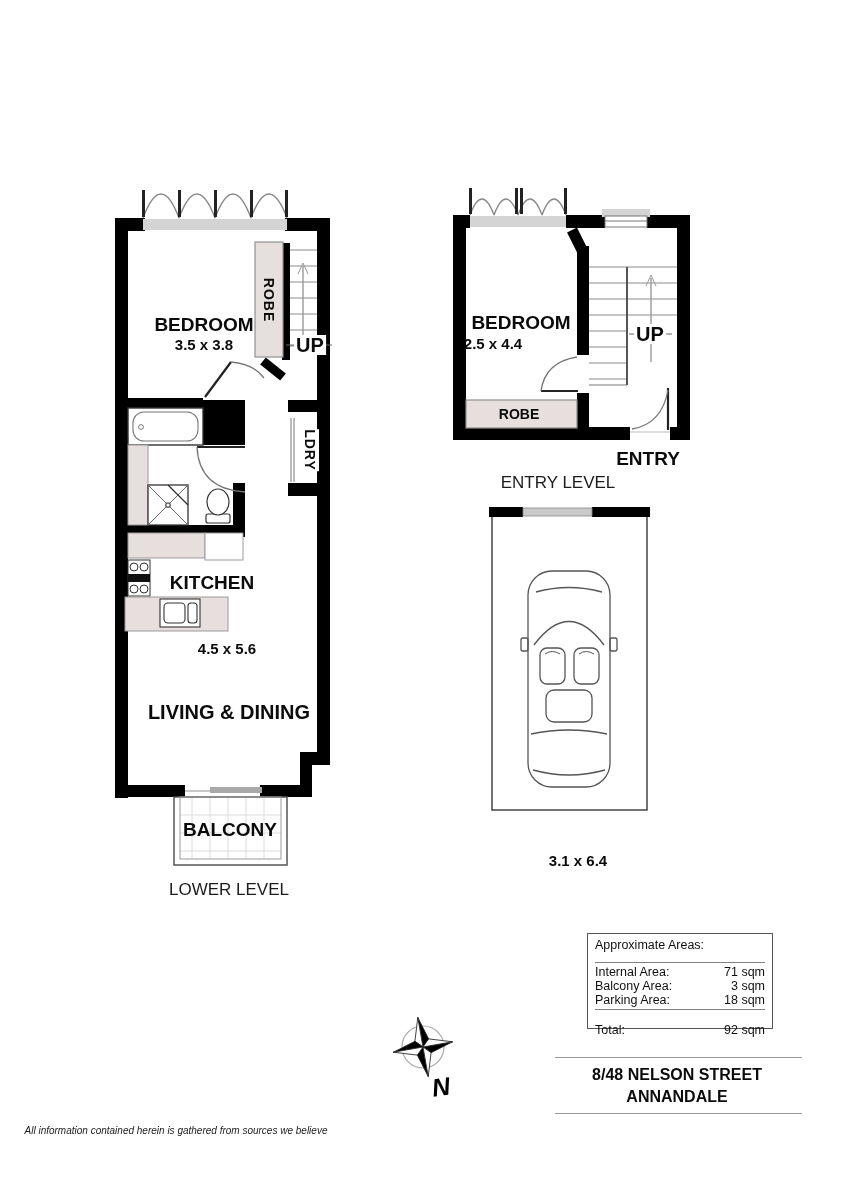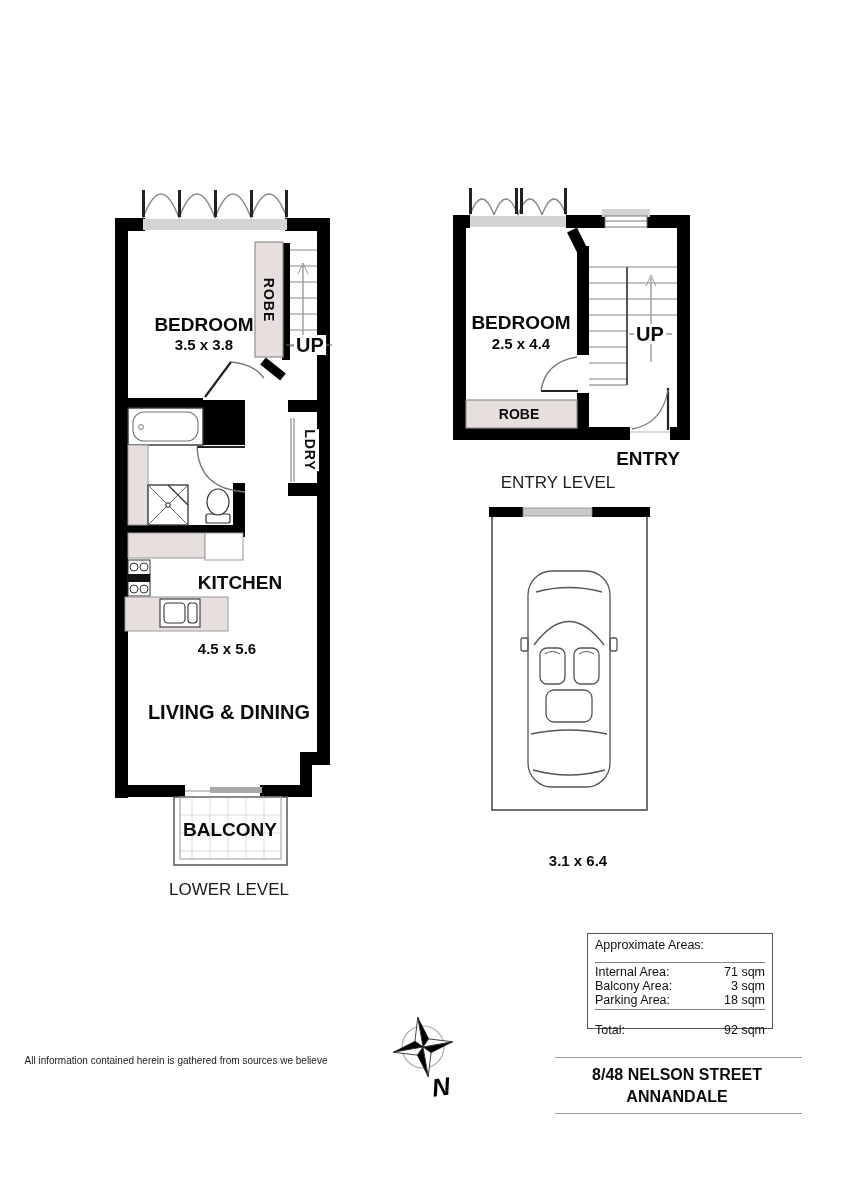--- a/index.html
+++ b/index.html
@@ -23,22 +23,22 @@
   .t-sep{border-bottom:1px solid #808080;margin-top:2px;}
   .t-total{display:flex;justify-content:space-between;margin-top:13px;line-height:15px;}
   .rule{position:absolute;height:1px;background:#9a9a9a;}
   #addr1{position:absolute;left:677px;top:1075px;transform:translate(-50%,-50%);
        font-size:16px;font-weight:bold;color:#0c0c0c;white-space:nowrap;}
   #addr2{position:absolute;left:677px;top:1097px;transform:translate(-50%,-50%);
        font-size:16px;font-weight:bold;color:#0c0c0c;white-space:nowrap;}
   #logo{position:absolute;left:44px;top:1022px;font-style:italic;font-weight:bold;
        font-size:47px;letter-spacing:-2px;color:#565457;}
   #logo .reg{font-size:15px;letter-spacing:0;vertical-align:baseline;}
-  #disclaimer{position:absolute;left:10px;top:1054px;width:332px;text-align:center;
-       font-size:10px;line-height:13.5px;color:#1a1a1a;}
+  #disclaimer{position:absolute;left:10px;top:1124px;width:332px;text-align:center;
+       font-size:10px;line-height:13.5px;color:#1a1a1a;font-style:italic;}
   #north-label{position:absolute;left:441px;top:1087px;
        transform:translate(-50%,-50%) rotate(-8deg);
        font-style:italic;font-weight:bold;font-size:25px;color:#000;}
 </style>
 </head>
 <body>
 
 <div id="page">
 
 <svg id="plan-svg" width="847" height="1200" viewBox="0 0 847 1200">
@@ -237,28 +237,28 @@
       <polygon points="393,1047 416,1054 423,1047" fill="#fff"></polygon>
     </g>
   </g>
 </svg>
 
 <div class="lbl s19" style="left:204px;top:324px">BEDROOM</div>
 <div class="lbl s15" style="left:204px;top:344px">3.5 x 3.8</div>
 <div class="lbl s14 vert" style="left:269px;top:300px">ROBE</div>
 <div class="lbl s20 bgw" style="left:310px;top:345px">UP</div>
 <div class="lbl s14 vert bgw" style="left:310px;top:450px">LDRY</div>
-<div class="lbl s19" style="left:240px;top:582px">KITCHEN</div>
+<div class="lbl s19" style="left:212px;top:582px">KITCHEN</div>
 <div class="lbl s15" style="left:227px;top:648px">4.5 x 5.6</div>
 <div class="lbl s20" style="left:229px;top:712px">LIVING &amp; DINING</div>
 <div class="lbl s19" style="left:230px;top:829px">BALCONY</div>
 <div class="lbl reg17" style="left:229px;top:889px">LOWER LEVEL</div>
 
 <div class="lbl s19" style="left:521px;top:322px">BEDROOM</div>
-<div class="lbl s15" style="left:521px;top:343px">2.5 x 4.4</div>
+<div class="lbl s15" style="left:493px;top:343px">2.5 x 4.4</div>
 <div class="lbl s14" style="left:519px;top:414px">ROBE</div>
 <div class="lbl s20 bgw" style="left:650px;top:334px">UP</div>
 <div class="lbl s19" style="left:648px;top:458px">ENTRY</div>
 <div class="lbl reg17" style="left:558px;top:482px">ENTRY LEVEL</div>
 
 <div class="lbl s15" style="left:578px;top:860px">3.1 x 6.4</div>
 
 <div id="areas-box">
   <div class="t-title">Approximate Areas:</div>
   <div class="t-row">

